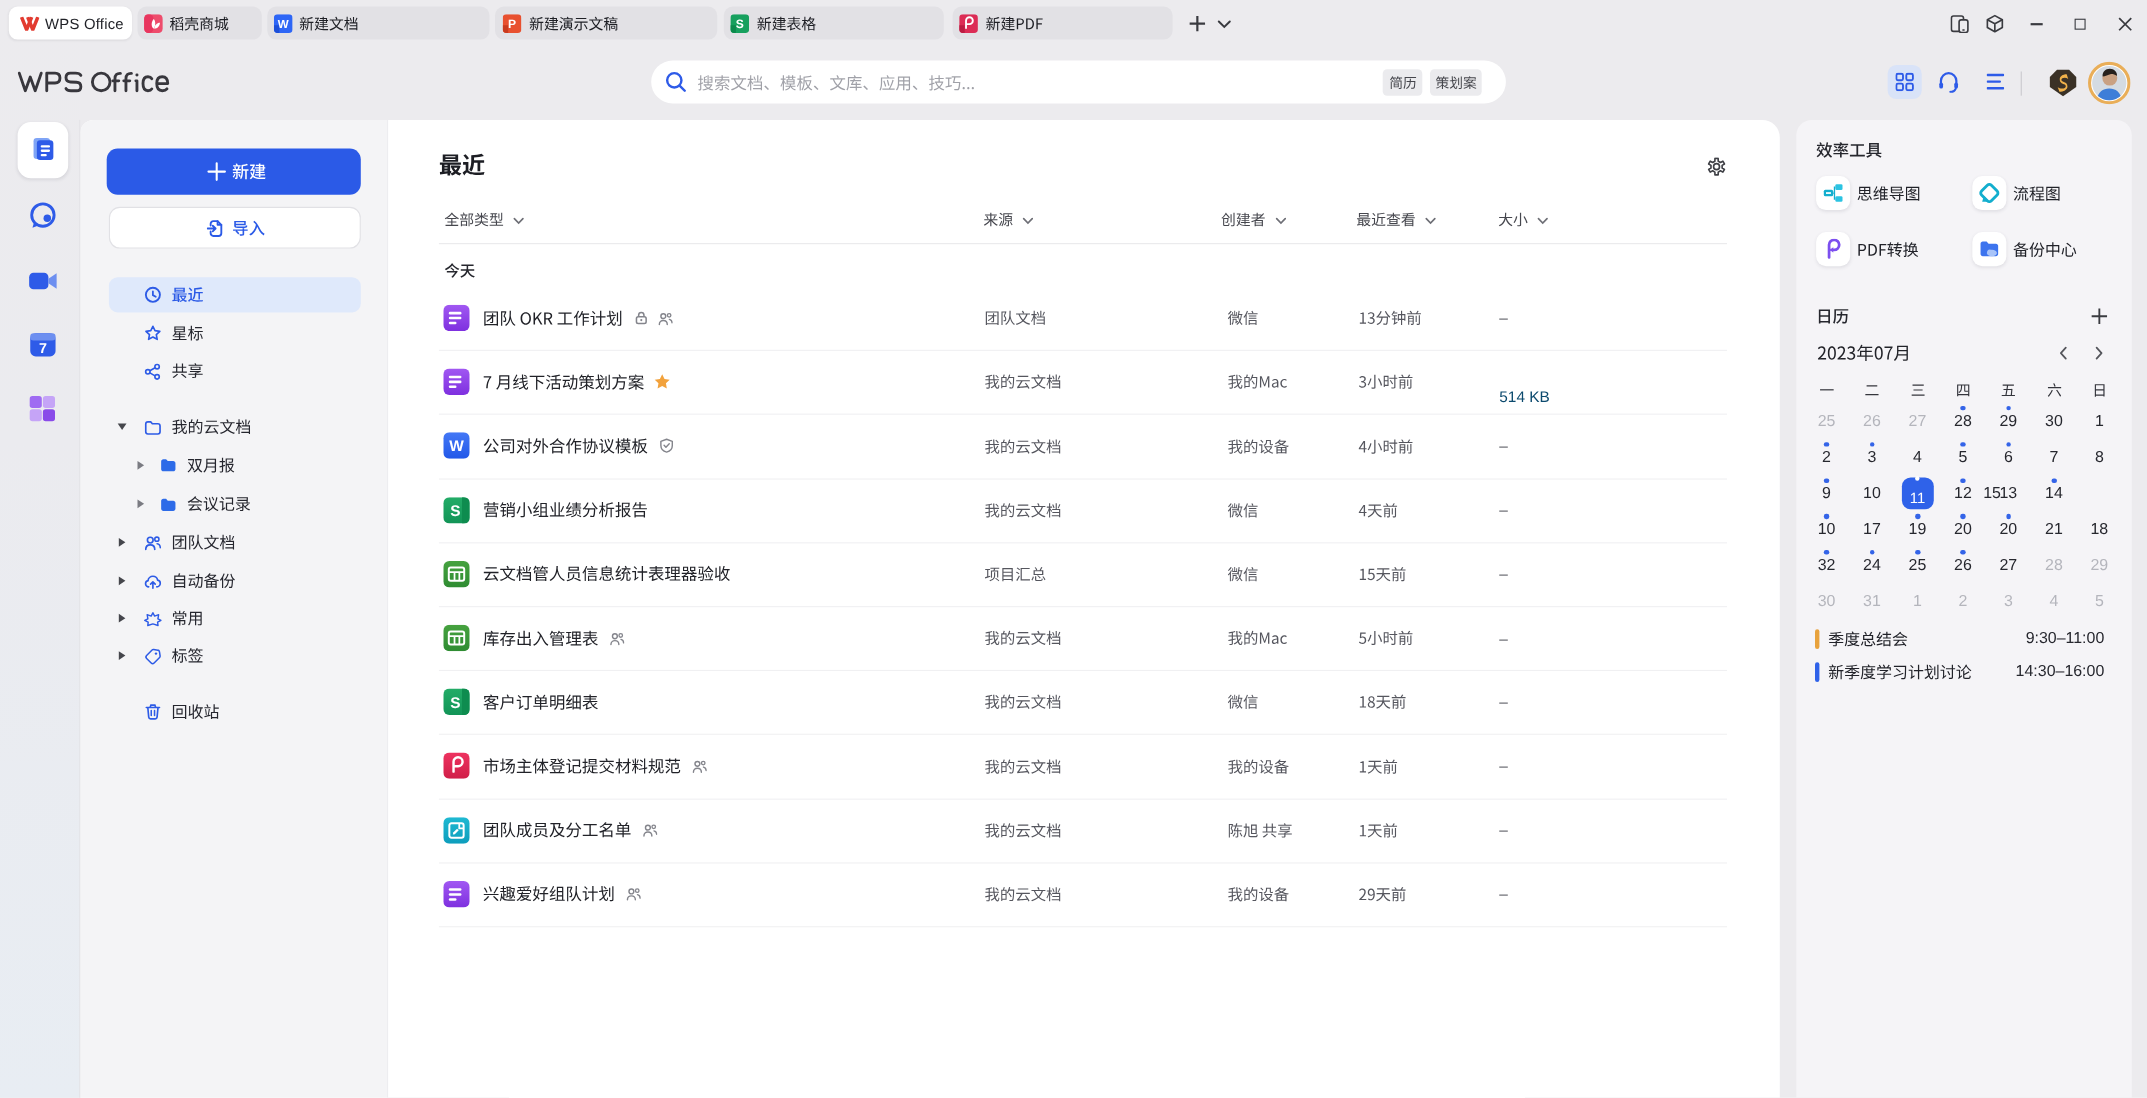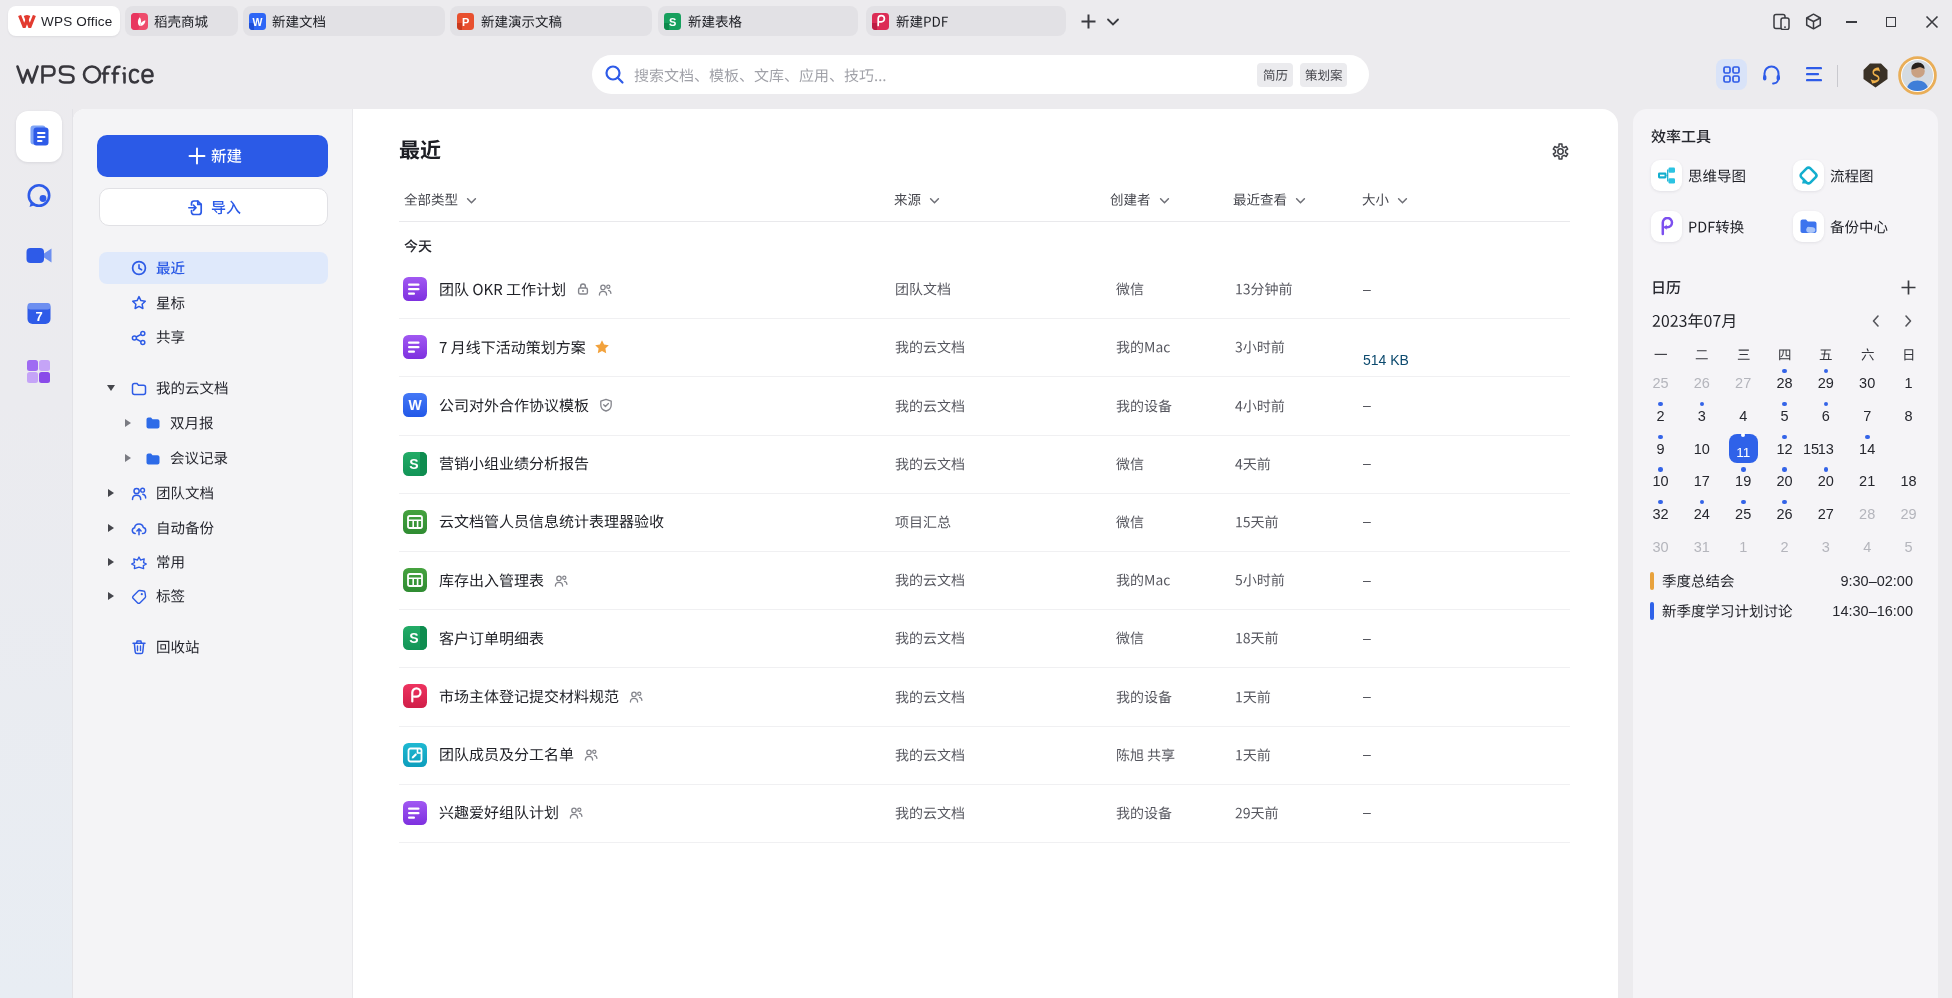--- a/index.html
+++ b/index.html
@@ -1194,21 +1194,21 @@
 <div class="lat" style="left:1867.2px;top:538.5px;font-size:14.5px;color:#B4B5BC;width:30px;text-align:center;margin-left:-15px">4</div>
 <div class="lat" style="left:1908.5px;top:538.5px;font-size:14.5px;color:#B4B5BC;width:30px;text-align:center;margin-left:-15px">5</div>
 <div class="abs" style="left:1650px;top:572px;width:3.5px;height:18px;background:#E8A23D;border-radius:2px"></div>
 <svg class="tx" style="left:1662.0px;top:572.9px" width="75" height="19" viewBox="0 -13.34 75 18.85" fill="#212229">
     <use href="#r5b63" transform="translate(0.0,0) scale(0.01450)"></use>
     <use href="#r5ea6" transform="translate(14.5,0) scale(0.01450)"></use>
     <use href="#r603b" transform="translate(29.0,0) scale(0.01450)"></use>
     <use href="#r7ed3" transform="translate(43.5,0) scale(0.01450)"></use>
     <use href="#r4f1a" transform="translate(58.0,0) scale(0.01450)"></use>
   </svg>
-<div class="lat" style="left:1913px;top:573px;font-size:14.5px;color:#26272E;transform:translateX(-100%)">9:30–02:00</div>
+<div class="lat" style="left:1913px;top:573px;font-size:14.5px;color:#26272E;transform:translateX(-100%)">9:30–11:00</div>
 <div class="abs" style="left:1650px;top:602px;width:3.5px;height:18px;background:#2F62E9;border-radius:2px"></div>
 <svg class="tx" style="left:1662.0px;top:602.9px" width="133" height="19" viewBox="0 -13.34 133 18.85" fill="#212229">
     <use href="#r65b0" transform="translate(0.0,0) scale(0.01450)"></use>
     <use href="#r5b63" transform="translate(14.5,0) scale(0.01450)"></use>
     <use href="#r5ea6" transform="translate(29.0,0) scale(0.01450)"></use>
     <use href="#r5b66" transform="translate(43.5,0) scale(0.01450)"></use>
     <use href="#r4e60" transform="translate(58.0,0) scale(0.01450)"></use>
     <use href="#r8ba1" transform="translate(72.5,0) scale(0.01450)"></use>
     <use href="#r5212" transform="translate(87.0,0) scale(0.01450)"></use>
     <use href="#r8ba8" transform="translate(101.5,0) scale(0.01450)"></use>

